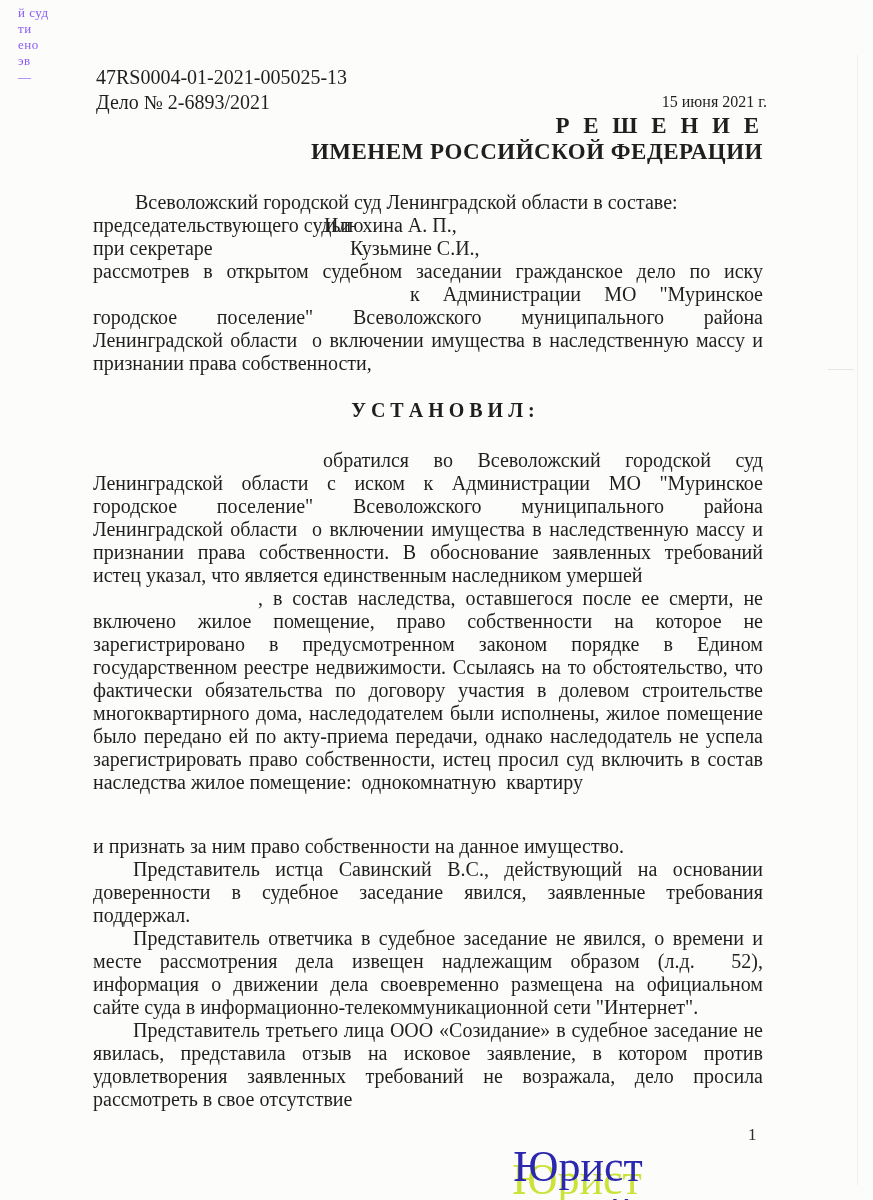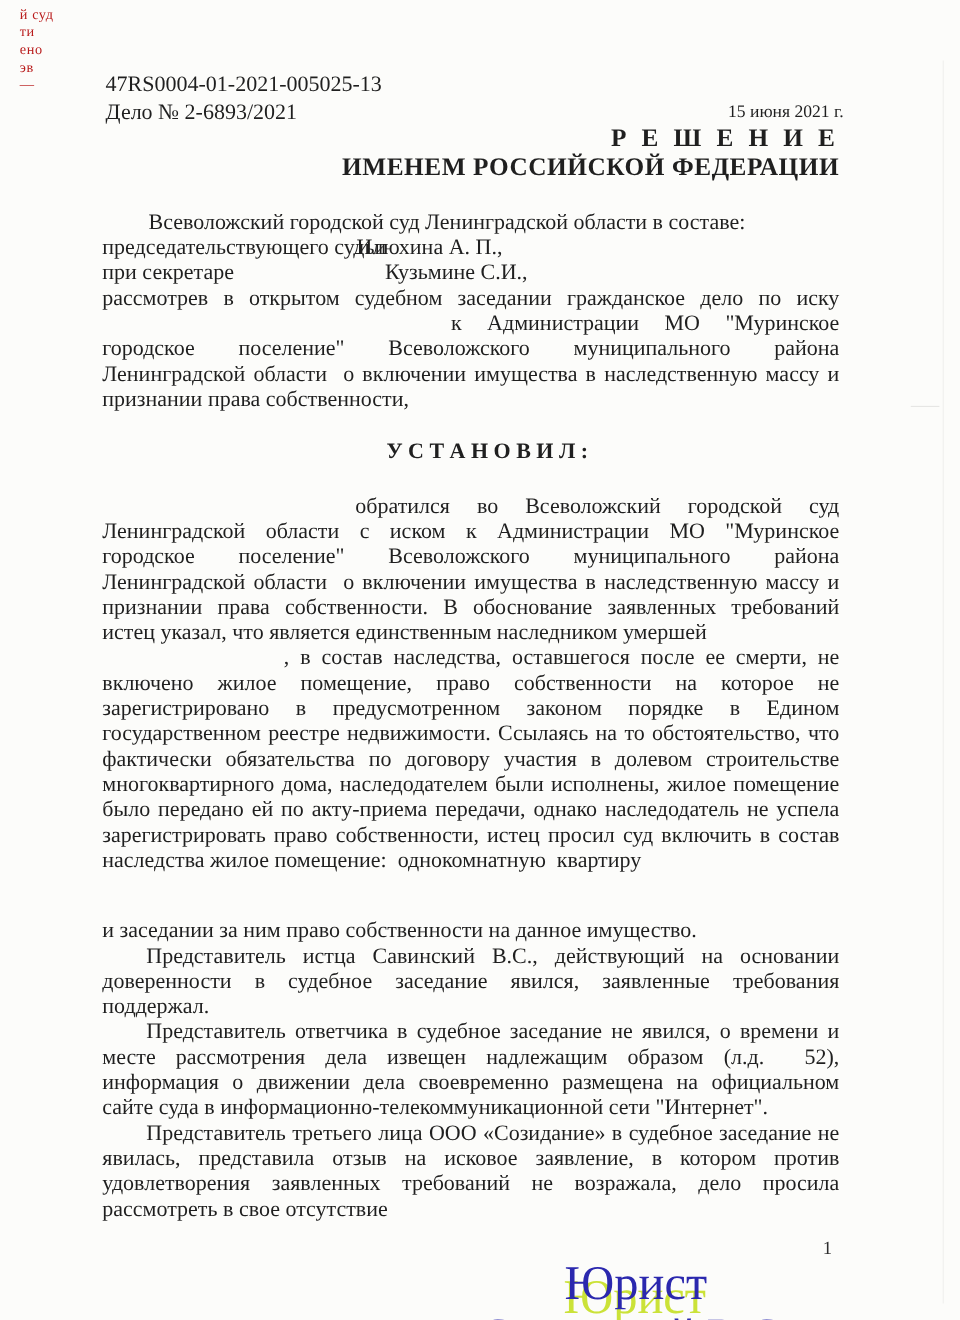--- a/index.html
+++ b/index.html
@@ -3,21 +3,21 @@
 <meta charset="utf-8">
 <style>
   html,body { margin:0; padding:0; background:#ffffff; }
   .page {
     position:relative; width:873px; height:1200px;
     background:#fcfcfa; overflow:hidden;
     font-family:"Liberation Serif", serif; color:#1f1f1f;
   }
   .fragments {
     position:absolute; left:18px; top:5px;
-    font-size:13px; line-height:16px; color:#b91c1c; letter-spacing:0.5px;
+    font-size:13px; line-height:16px; color:#8b5cf6; letter-spacing:0.5px;
   }
   .hdr-case   { position:absolute; left:96px;  top:66px;  font-size:20px; }
   .hdr-label  { position:absolute; left:96px;  top:91px;  font-size:20px; }
   .hdr-date   { position:absolute; right:106px; top:93px; font-size:16px; }
   .titles { position:absolute; left:93px; top:113px; width:670px; text-align:right;
             font-weight:bold; font-size:23px; line-height:26px; }
   .title-1 { letter-spacing:4px; }
   .title-2 { letter-spacing:0.5px; }
   .doc-body {
     position:absolute; left:93px; top:191px; width:670px;
@@ -76,21 +76,21 @@
       <div class="line">истец указал, что является единственным наследником умершей</div>
       <div class="line j" style="padding-left: 165px;">, в состав наследства, оставшегося после ее смерти, не</div>
       <div class="line j">включено жилое помещение, право собственности на которое не</div>
       <div class="line j">зарегистрировано в предусмотренном законом порядке в Едином</div>
       <div class="line j">государственном реестре недвижимости. Ссылаясь на то обстоятельство, что</div>
       <div class="line j">фактически обязательства по договору участия в долевом строительстве</div>
       <div class="line j">многоквартирного дома, наследодателем были исполнены, жилое помещение</div>
       <div class="line j">было передано ей по акту-приема передачи, однако наследодатель не успела</div>
       <div class="line j">зарегистрировать право собственности, истец просил суд включить в состав</div>
       <div class="line">наследства жилое помещение:&nbsp; однокомнатную&nbsp; квартиру</div>
-      <div class="line" style="margin-top: 41px;">и заседании за ним право собственности на данное имущество.</div>
+      <div class="line" style="margin-top: 41px;">и признать за ним право собственности на данное имущество.</div>
       <div class="line j" style="padding-left: 40px;">Представитель истца Савинский В.С., действующий на основании</div>
       <div class="line j">доверенности в судебное заседание явился, заявленные требования</div>
       <div class="line">поддержал.</div>
       <div class="line j" style="padding-left: 40px;">Представитель ответчика в судебное заседание не явился, о времени и</div>
       <div class="line j">месте рассмотрения дела извещен надлежащим образом (л.д.&nbsp; 52),</div>
       <div class="line j">информация о движении дела своевременно размещена на официальном</div>
       <div class="line">сайте суда в информационно-телекоммуникационной сети "Интернет".</div>
       <div class="line j" style="padding-left: 40px;">Представитель третьего лица ООО «Созидание» в судебное заседание не</div>
       <div class="line j">явилась, представила отзыв на исковое заявление, в котором против</div>
       <div class="line j">удовлетворения заявленных требований не возражала, дело просила</div>

